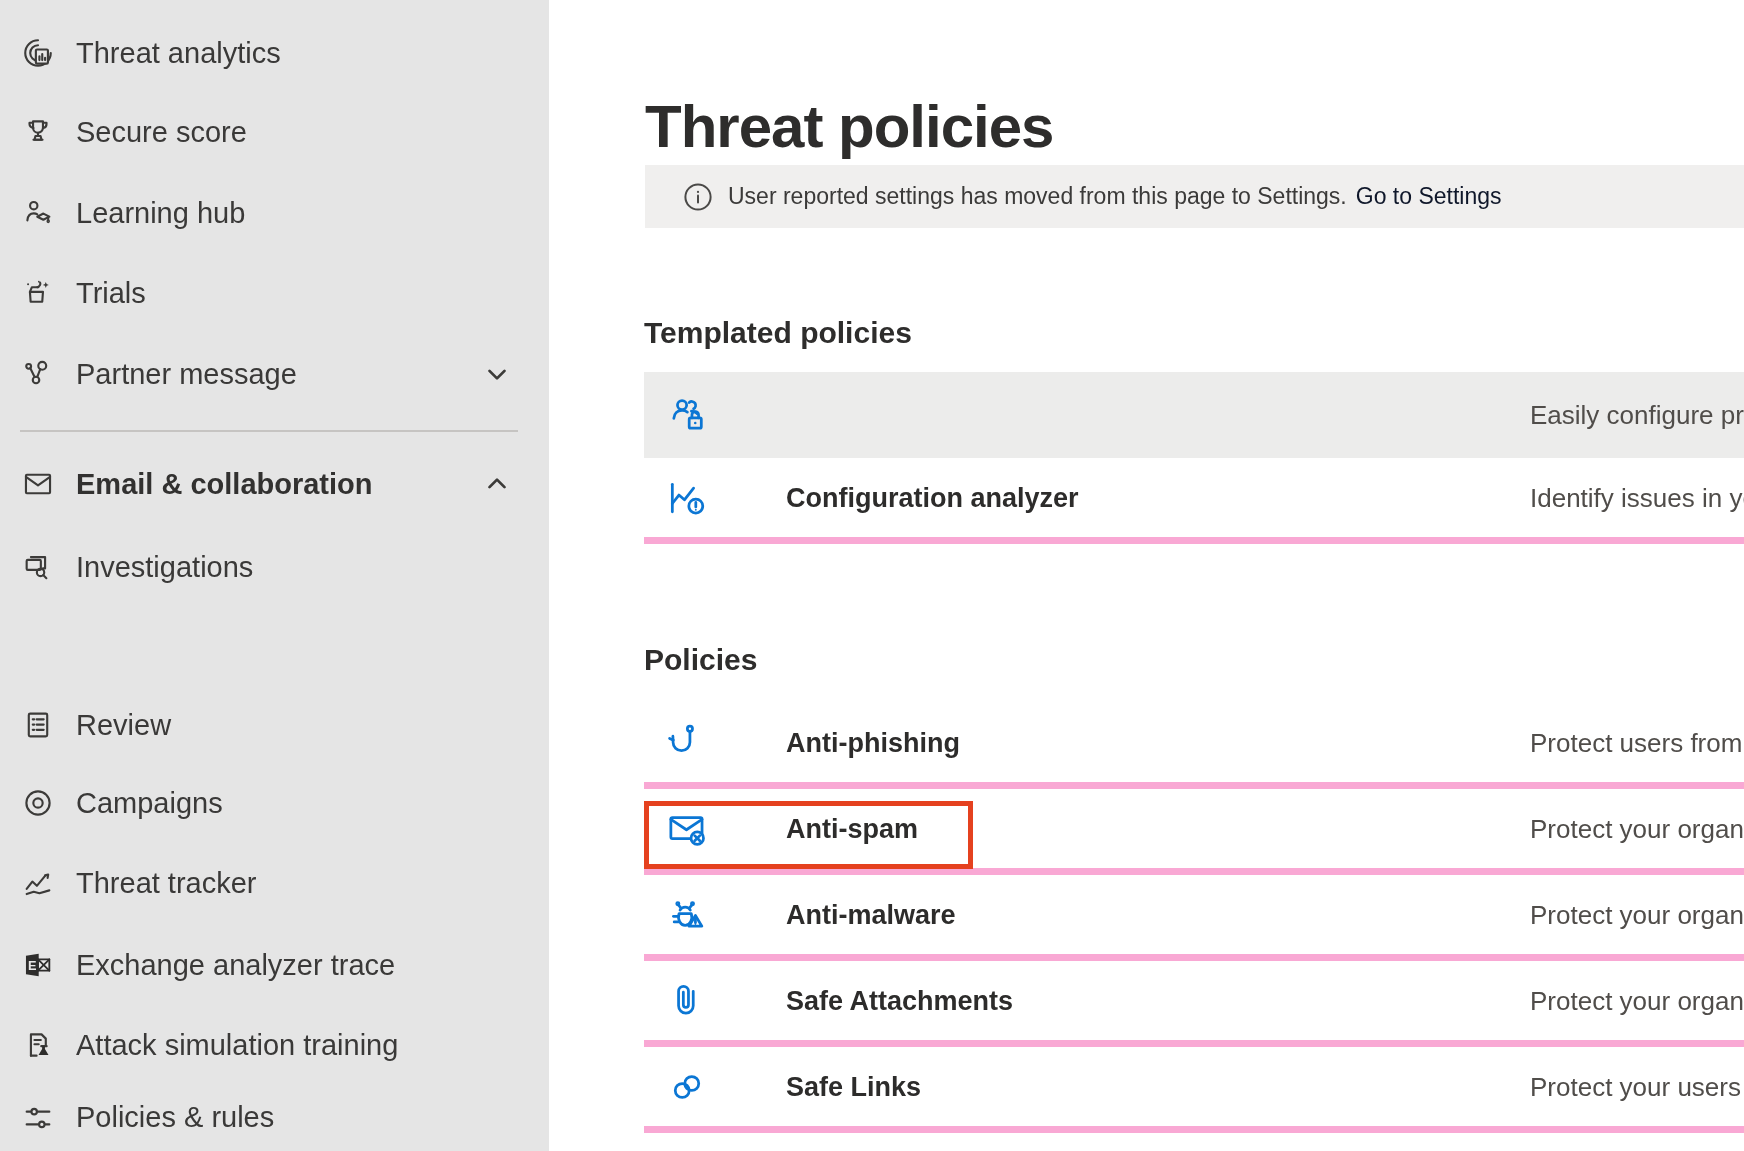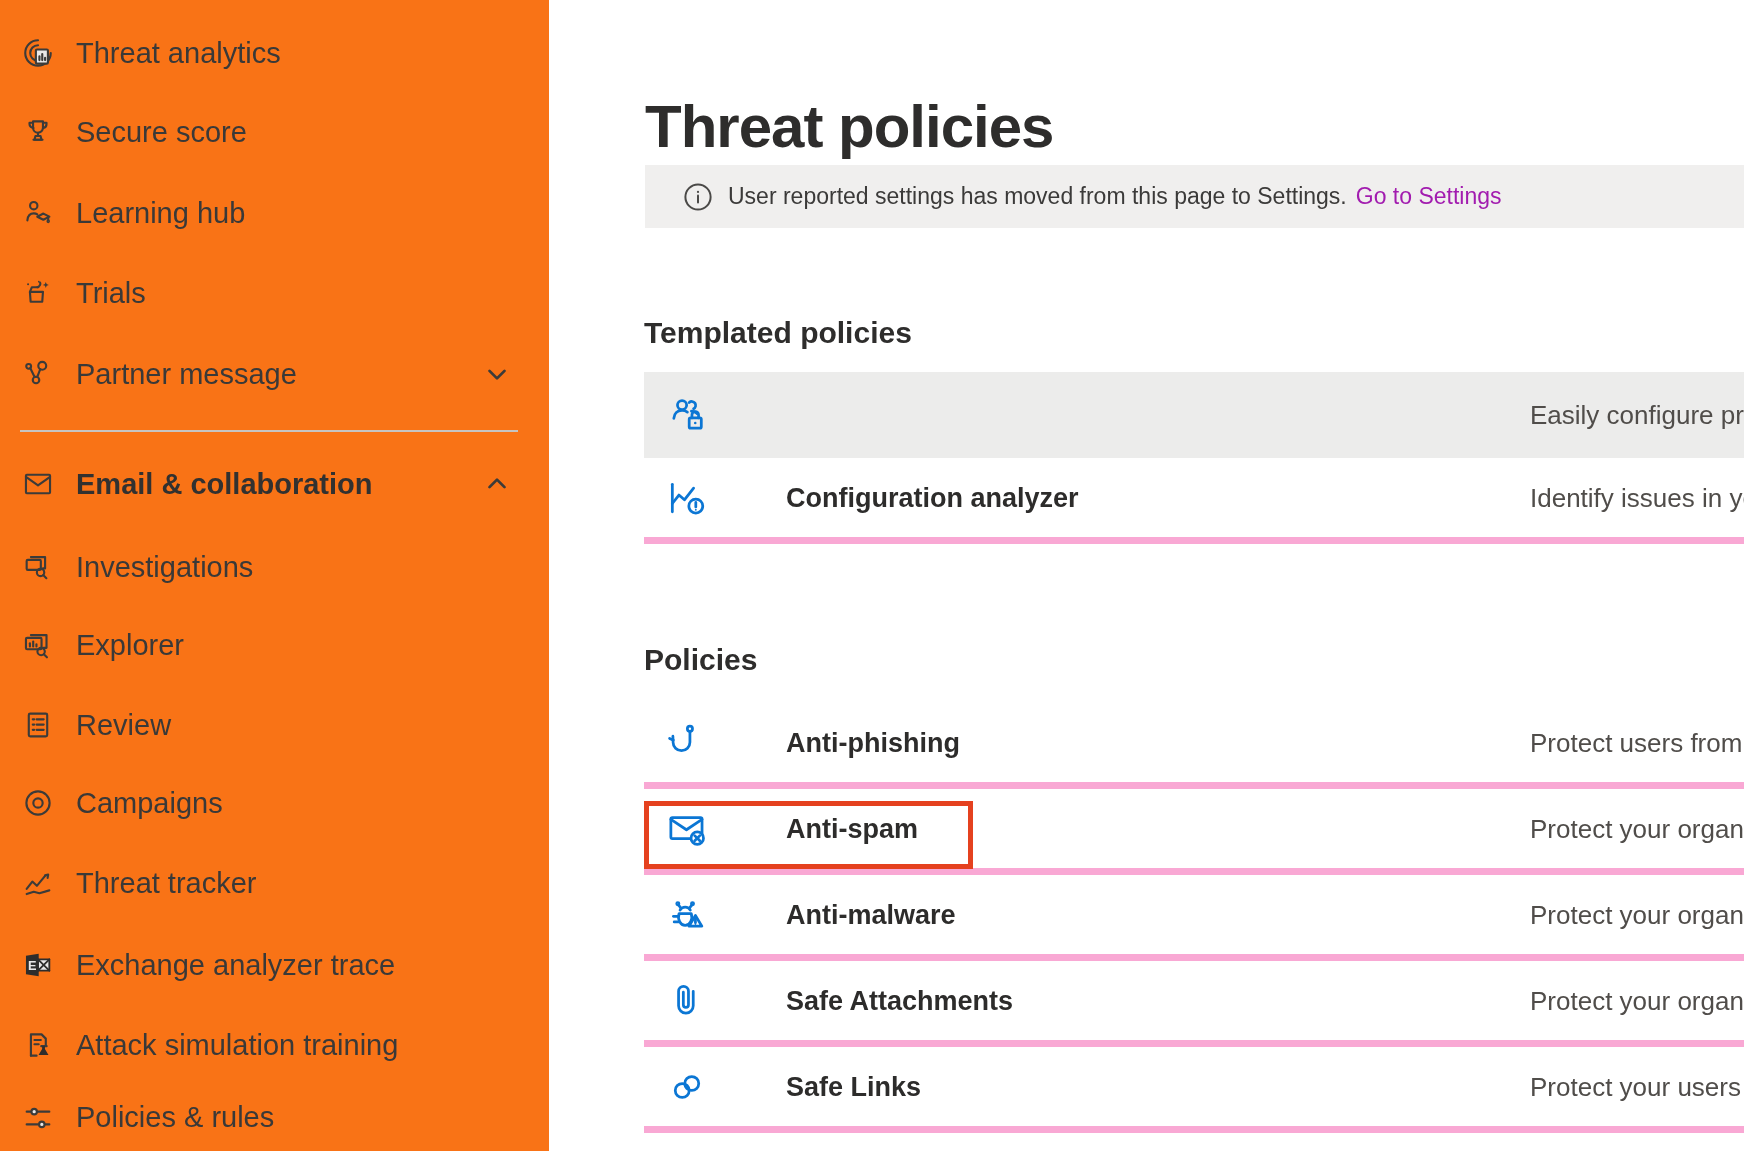--- a/index.html
+++ b/index.html
@@ -7,21 +7,21 @@
   body {
     position: relative;
     overflow: hidden;
     background: #ffffff;
     font-family: "Liberation Sans", "DejaVu Sans", sans-serif;
     color: #323130;
   }
   
   .sidebar {
     position:absolute; left:0; top:0; width:549px; height:1151px;
-    background:#f97316;
+    background:#e5e5e5;
   }
   .s-item {
     position:absolute; left:0; width:549px; height:80px;
     display:flex; align-items:center; padding-left:20px; cursor:pointer;
   }
   .s-item .icw { width:36px; height:36px; flex:0 0 36px; display:flex; align-items:center; justify-content:center; }
   .s-item .lbl {
     margin-left:20px; font-size:29px; color:#3a3938; white-space:nowrap;
   }
   .s-item .lbl.bold { font-weight:700; color:#323130; }
@@ -35,21 +35,21 @@
   .main { position:absolute; left:549px; top:0; right:0; bottom:0; background:#fff; }
   .page-title {
     position:absolute; left:96px; top:44px;
     font-size:60px; font-weight:700; color:#2e2d2c; letter-spacing:-1px; white-space:nowrap;margin-top:48px;
   }
   .banner {
     position:absolute; left:96px; right:0; top:165px; height:63px;
     background:#f0efee; display:flex; align-items:center; padding-left:38px; white-space:nowrap;
   }
   .banner .txt { font-size:23px; color:#3b3a39; margin-left:15px; }
-  .banner .lnk { font-size:23px; color:#a21caf; margin-left:9px; cursor:pointer; }
+  .banner .lnk { font-size:23px; color:#0f172a; margin-left:9px; cursor:pointer; }
   .iicon { width:30px; height:30px; flex:0 0 30px; }
   .iicon * { fill:none; stroke:#4a4947; stroke-width:2; stroke-linecap:round; }
 
   .sec-header {
     position:absolute; left:95px;
     font-size:30px; font-weight:700; color:#2e2d2c; white-space:nowrap;
   }
   .rows { position:absolute; left:95px; right:0; }
   .prow { position:relative; height:86px; border-bottom:7px solid #f9a8d4; cursor:pointer; }
   .prow.hl { background:#ececeb; border-bottom:none; }
@@ -170,34 +170,20 @@
       <svg class="ic" viewBox="0 0 24 24">
         <path d="M7 5h10v8h-1.5"></path>
         <rect x="4" y="7" width="10" height="7" rx="0.8"></rect>
         <circle cx="13.8" cy="15.8" r="2.6"></circle>
         <path d="M15.7 17.7l2.2 2.2"></path>
       </svg>
     </span>
     <span class="lbl">Investigations</span>
   </div>
 
-  <div class="s-item" style="top:605px">
-    <span class="icw">
-      <svg class="ic" viewBox="0 0 24 24">
-        <path d="M7 5h11v9h-2"></path>
-        <rect x="3.5" y="7" width="11" height="8" rx="0.8"></rect>
-        <path d="M6.3 13v-2.2"></path>
-          <path d="M8.6 13V9.6"></path>
-          <path d="M10.9 13v-1.4"></path>
-        <circle cx="14.2" cy="16.6" r="2.6"></circle>
-        <path d="M16.1 18.5l2.2 2.2"></path>
-      </svg>
-    </span>
-    <span class="lbl">Explorer</span>
-  </div>
 
   <div class="s-item" style="top:685px">
     <span class="icw">
       <svg class="ic" viewBox="0 0 24 24">
         <rect x="5.5" y="4" width="13" height="16" rx="1"></rect>
         <path d="M8.3 8h1"></path>
           <path d="M11 8h5"></path>
         <path d="M8.3 11.7h1"></path>
           <path d="M11 11.7h5"></path>
         <path d="M8.3 15.4h1"></path>

